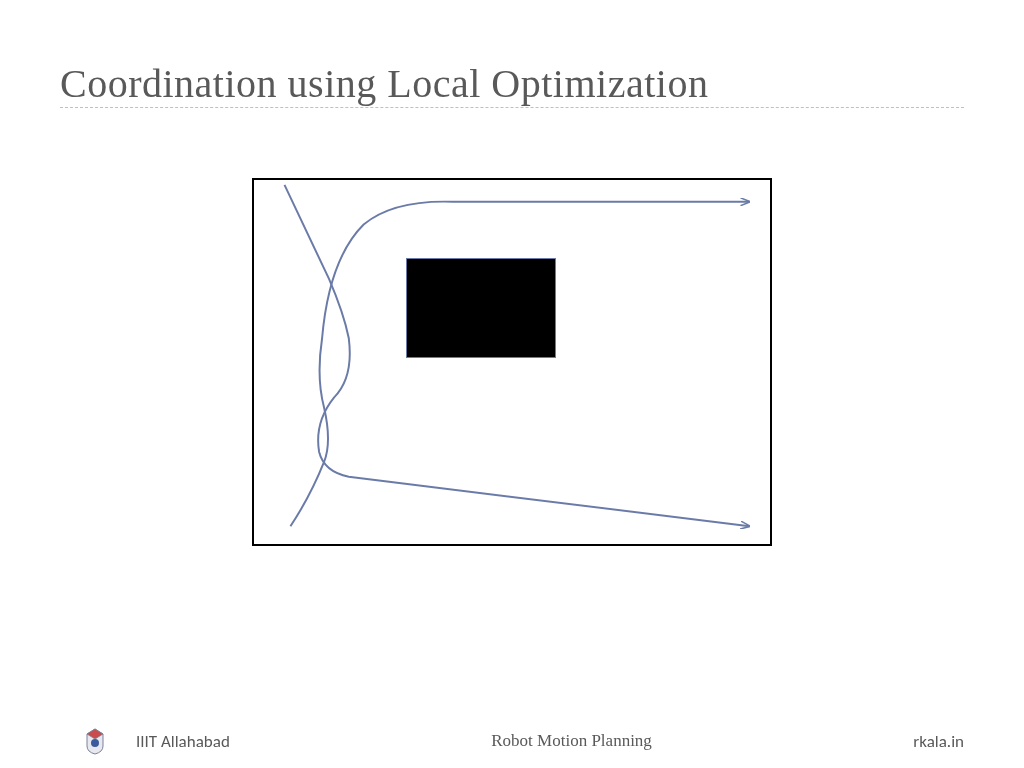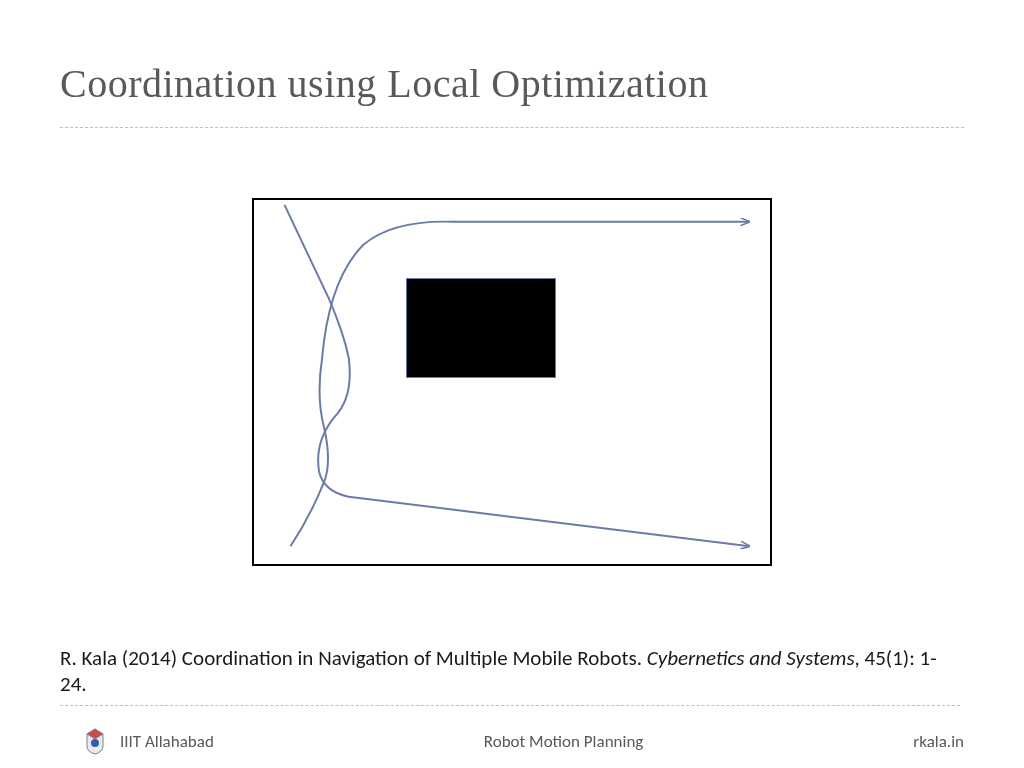--- a/index.html
+++ b/index.html
@@ -16,21 +16,21 @@
     height: 100%;
     padding: 60px 60px 0 60px;
     position: relative;
   }
   .title {
     font-family: Georgia, "Times New Roman", serif;
     font-size: 40px;
     font-weight: 400;
     color: #595959;
     letter-spacing: 0.5px;
-    padding-bottom: 20px;
+    padding-bottom: 0;
     border-bottom: 1px dashed #bfbfbf;
   }
   .figure-area {
     margin-top: 70px;
     display: flex;
     justify-content: center;
   }
   .figure-box {
     width: 520px;
     height: 368px;
@@ -73,30 +73,30 @@
     padding: 0 60px 0 80px;
     display: flex;
     align-items: center;
     justify-content: space-between;
     font-size: 17px;
     color: #595959;
   }
   .footer-left {
     display: flex;
     align-items: center;
-    gap: 10px;
+    gap: 26px;
   }
   .logo {
     width: 30px;
     height: 30px;
     display:flex;
     align-items:center;
     justify-content:center;
   }
-  .footer-center { flex:1; text-align:center; }
+  .footer-center { flex:1; text-align:center;font-family:Liberation Serif, serif; }
   .footer-right { text-align:left; }
 </style>
 </head>
 <body>
 
 <div class="slide">
   <h1 class="title">Coordination using Local Optimization</h1>
 
   <div class="figure-area">
     <div class="figure-box">
@@ -106,23 +106,20 @@
           <marker id="arrowhead" markerWidth="10" markerHeight="8" refX="9" refY="4" orient="auto" markerUnits="userSpaceOnUse">
             <path d="M0,0 L10,4 L0,8" fill="none" stroke="#6b7ba8" stroke-width="1.5"></path>
           </marker>
         </defs>
         <path fill="none" stroke="#6b7ba8" stroke-width="2" marker-end="url(#arrowhead)" d="M 30 5 L 75 100 Q 90 135 95 160 Q 100 200 80 220 Q 60 245 65 275 Q 70 295 95 300 L 500 350"></path>
         <path fill="none" stroke="#6b7ba8" stroke-width="2" marker-end="url(#arrowhead)" d="M 36 350 Q 56 320 70 285 Q 78 265 70 230 Q 62 200 68 160 Q 75 80 110 45 Q 140 20 200 22 L 500 22"></path>
       </svg>
     </div>
   </div>
 
-  <div class="citation">
-    <span>R. Kala (2014) Coordination in Navigation of Multiple Mobile Robots. </span><span class="ital">Cybernetics and Systems</span><span>, 45(1): 1-24.</span>
-  </div>
 
   <div class="footer">
     <div class="footer-left">
       <span class="logo">
         <svg viewBox="0 0 30 30" width="30" height="30">
           <path d="M15 3 L7 8 L7 20 Q7 26 15 28 Q23 26 23 20 L23 8 Z" fill="#e8e8f0" stroke="#7b8299" stroke-width="1"></path>
           <path d="M15 3 L7 8 L15 13 L23 8 Z" fill="#c94b4b" stroke="#7b8299" stroke-width="0.8"></path>
           <circle cx="15" cy="17" r="4" fill="#3b5c9c"></circle>
         </svg>
       </span>

